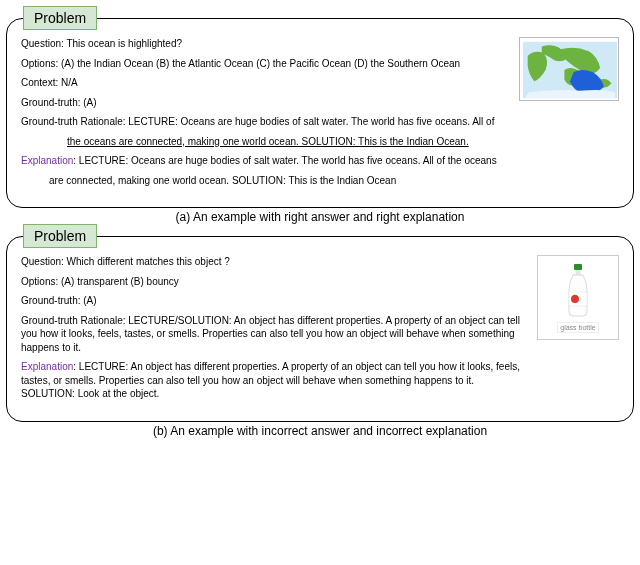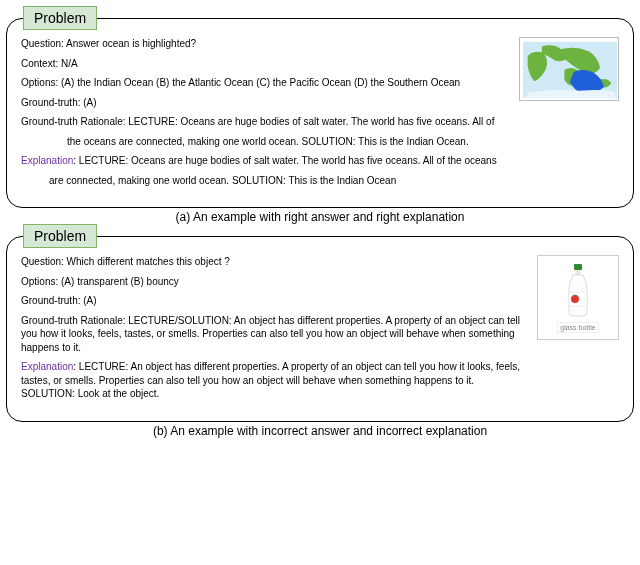--- a/index.html
+++ b/index.html
@@ -27,20 +27,21 @@
     padding: 3px 10px;
     font-size: 14px;
     color: #000;
   }
   .row {
     margin-bottom: 6px;
     line-height: 1.35;
   }
   .row-indent {
     padding-left: 46px;
+    text-decoration: underline;
   }
   .row-indent2 {
     padding-left: 28px;
   }
   .lbl {
     font-weight: normal;
   }
   .purple .lbl { color: #7030a0; }
   .card-content {
     display: flex;
@@ -89,29 +90,29 @@
 </style>
 </head>
 <body>
 
 <div class="card">
   <div class="tag">Problem</div>
   <div class="card-content">
     <div class="text-col">
       <div class="row">
         <span class="lbl">Question</span>:
-        <span>Answer ocean is highlighted?</span>
+        <span>This ocean is highlighted?</span>
+      </div>
+      <div class="row">
+        <span class="lbl">Options</span>:
+        <span>(A) the Indian Ocean (B) the Atlantic Ocean (C) the Pacific Ocean (D) the Southern Ocean</span>
       </div>
       <div class="row">
         <span class="lbl">Context</span>:
         <span>N/A</span>
-      </div>
-      <div class="row">
-        <span class="lbl">Options</span>:
-        <span>(A) the Indian Ocean (B) the Atlantic Ocean (C) the Pacific Ocean (D) the Southern Ocean</span>
       </div>
       <div class="row">
         <span class="lbl">Ground-truth</span>:
         <span>(A)</span>
       </div>
       <div class="row">
         <span class="lbl">Ground-truth Rationale</span>:
         <span>LECTURE: Oceans are huge bodies of salt water. The world has five oceans. All of</span>
       </div>
       <div class="row row-indent">

